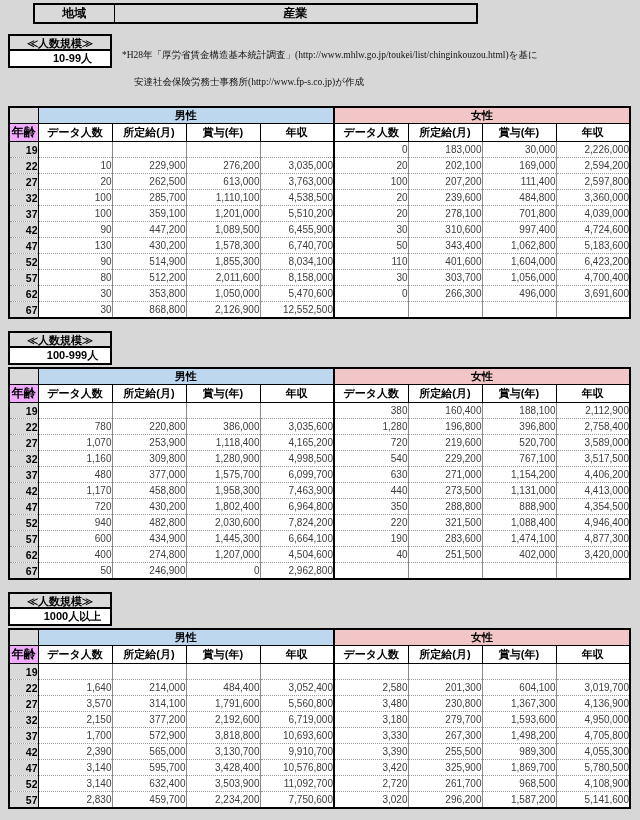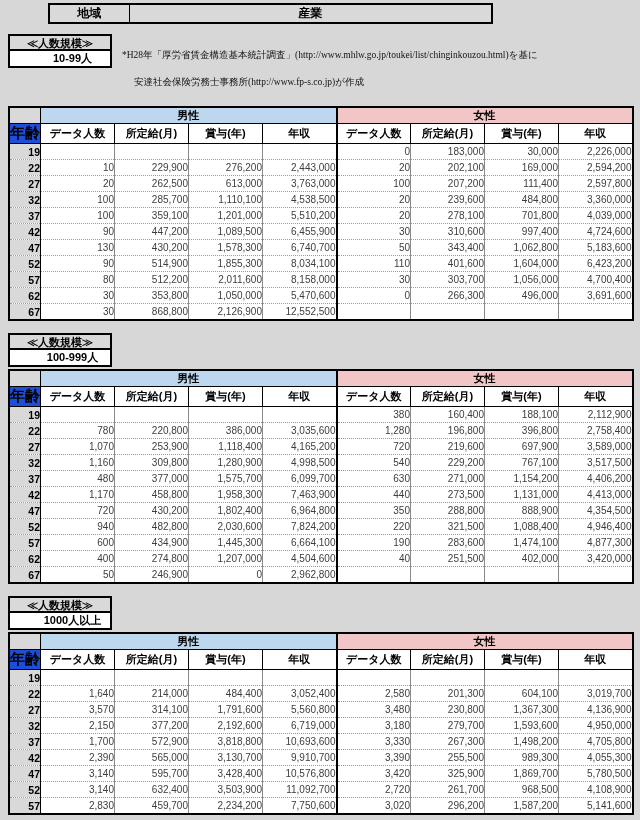--- a/index.html
+++ b/index.html
@@ -8,21 +8,21 @@
     width: 640px; height: 820px;
     background: #d7d7d7;
     font-family: "Liberation Sans", sans-serif;
     padding: 3px 0 0 8px;
     position: relative;
     overflow: hidden;
   }
   
   .region-table {
     border-collapse: collapse;
-    margin-left: 40px;
+    margin-left: 25px;
     background: #fff;
     font-family: "Liberation Serif", serif;
   }
   .region-table td {
     border: 1px solid #000;
     text-align: center;
     padding: 0;
     height: 16px;
     font-size: 12px;
     font-weight: bold;
@@ -69,22 +69,22 @@
   }
   .ghead.male   { background: var(--male-header, #bdd7ee); }
   .ghead.female { background: var(--female-header, #f2c6c6); }
   .corner { background: #d9d9d9; border: 1px solid #000; }
   .subhead {
     border: 1px solid #000; background: #fff;
     font-size: 11px; font-weight: bold; text-align: center;
     height: 14px; color: #000; margin-top: 35px;
   }
   .agehead {
-    border: 1px solid #000; background: #1d4ed8;
-    font-size: 15px; font-weight: bold; text-align: center; color:#000;
+    border: 1px solid #000; background: #f0abfc;
+    font-size: 12px; font-weight: bold; text-align: center; color:#000;
   }
   .agecell {
     background: #d9d9d9;
     border-right: 1.5px solid #000;
     border-bottom: 1px dotted #9a9a9a;
     font-size: 10.5px; font-weight: bold; color: #000;
     text-align: right; padding-right: 3px;
     height: 16px;
   }
   .datacell {
@@ -161,21 +161,21 @@
           <td class="datacell fdiv">0</td>
           <td class="datacell">183,000</td>
           <td class="datacell">30,000</td>
           <td class="datacell">2,226,000</td>
         </tr>
         <tr>
           <th class="agecell">22</th>
           <td class="datacell">10</td>
           <td class="datacell">229,900</td>
           <td class="datacell">276,200</td>
-          <td class="datacell">2,443,000</td>
+          <td class="datacell">3,035,000</td>
           <td class="datacell fdiv">20</td>
           <td class="datacell">202,100</td>
           <td class="datacell">169,000</td>
           <td class="datacell">2,594,200</td>
         </tr>
         <tr>
           <th class="agecell">27</th>
           <td class="datacell">20</td>
           <td class="datacell">262,500</td>
           <td class="datacell">613,000</td>
@@ -338,21 +338,21 @@
           <td class="datacell">2,758,400</td>
         </tr>
         <tr>
           <th class="agecell">27</th>
           <td class="datacell">1,070</td>
           <td class="datacell">253,900</td>
           <td class="datacell">1,118,400</td>
           <td class="datacell">4,165,200</td>
           <td class="datacell fdiv">720</td>
           <td class="datacell">219,600</td>
-          <td class="datacell">697,900</td>
+          <td class="datacell">520,700</td>
           <td class="datacell">3,589,000</td>
         </tr>
         <tr>
           <th class="agecell">32</th>
           <td class="datacell">1,160</td>
           <td class="datacell">309,800</td>
           <td class="datacell">1,280,900</td>
           <td class="datacell">4,998,500</td>
           <td class="datacell fdiv">540</td>
           <td class="datacell">229,200</td>

